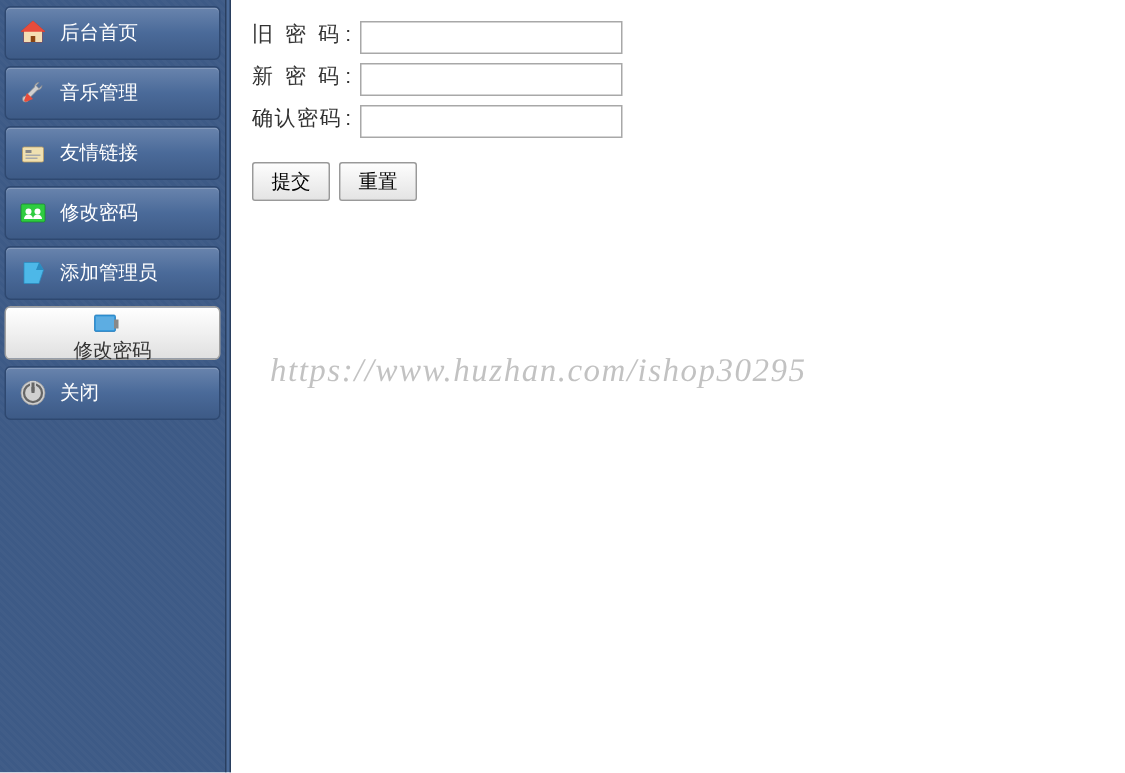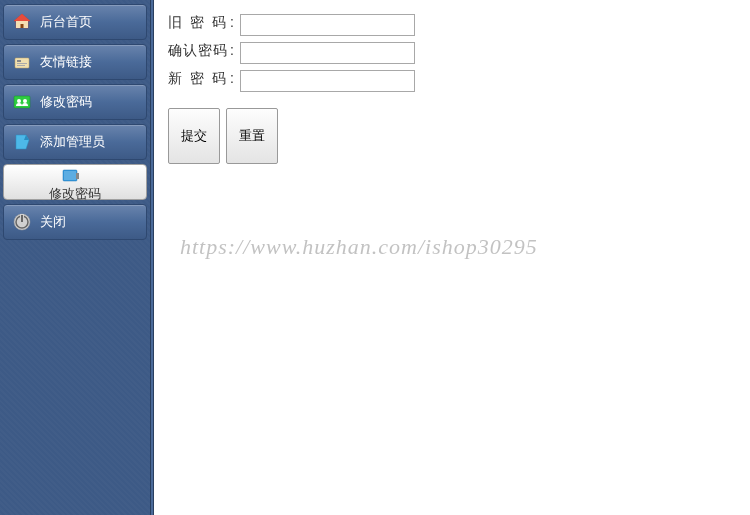--- a/index.html
+++ b/index.html
@@ -90,21 +90,21 @@
   border: 1px solid #a8a8a8;
   padding: 0 4px;
   font-size: 13px;
 }
 .button-row {
   margin-top: 16px;
   display: flex;
   gap: 6px;
 }
 .btn {
-  padding: 18px 12px;
+  padding: 3px 12px;
   font-size: 13px;
   background: linear-gradient(to bottom, #fdfdfd, #e4e4e4);
   border: 1px solid #999;
   border-radius: 2px;
   cursor: pointer;
   font-family: inherit;
 }
 .watermark {
   position: absolute;
   top: 234px;
@@ -129,20 +129,29 @@
         <svg width="20" height="20" viewBox="0 0 20 20">
             <path d="M10 2 L2 9 L4 9 L4 16 L8 16 L8 11 L12 11 L12 16 L16 16 L16 9 L18 9 Z" fill="#e74c3c" stroke="#c0392b" stroke-width="0.5"></path>
             <rect x="4" y="9" width="12" height="7" fill="#f5deb3"></rect>
             <path d="M10 2 L2 9 L18 9 Z" fill="#e74c3c"></path>
             <rect x="8.5" y="12" width="3" height="4" fill="#8b4513"></rect>
           </svg>
       </span>
       <span class="nav-label">后台首页</span>
     </div>
 
+    <div class="nav-item">
+      <span class="nav-icon">
+        <svg width="20" height="20" viewBox="0 0 20 20">
+            <path d="M14 3 a3 3 0 0 0 -3 3 L5 12 a2 2 0 1 0 2 2 L13 8 a3 3 0 0 0 3 -3 L14 7 L12 5 Z" fill="#d0d0d0" stroke="#888" stroke-width="0.5"></path>
+            <path d="M4 15 L6 10 L10 14 L5 16 Z" fill="#e74c3c"></path>
+          </svg>
+      </span>
+      <span class="nav-label">音乐管理</span>
+    </div>
 
     <div class="nav-item">
       <span class="nav-icon">
         <svg width="20" height="20" viewBox="0 0 20 20">
             <rect x="3" y="6" width="14" height="10" rx="1" fill="#f0e0b0" stroke="#c0a060" stroke-width="0.5"></rect>
             <rect x="5" y="8" width="4" height="2" fill="#888"></rect>
             <rect x="5" y="11" width="10" height="1" fill="#aaa"></rect>
             <rect x="5" y="13" width="8" height="1" fill="#aaa"></rect>
           </svg>
       </span>
@@ -199,25 +208,25 @@
   </div>
 
   <div class="divider"></div>
 
   <div class="main">
     <div class="form-row">
       <span class="form-label">旧 密 码</span>
       <input type="password" class="form-input" value="" style="">
     </div>
     <div class="form-row">
+      <span class="form-label">新 密 码</span>
+      <input type="password" class="form-input" value="" style="">
+    </div>
+    <div class="form-row">
       <span class="form-label">确认密码</span>
-      <input type="password" class="form-input" value="" style="">
-    </div>
-    <div class="form-row">
-      <span class="form-label">新 密 码</span>
       <input type="password" class="form-input" value="" style="">
     </div>
     <div class="button-row">
       <button class="btn">提交</button>
       <button class="btn">重置</button>
     </div>
 
     <div class="watermark">https://www.huzhan.com/ishop30295</div>
   </div>
 </div>

